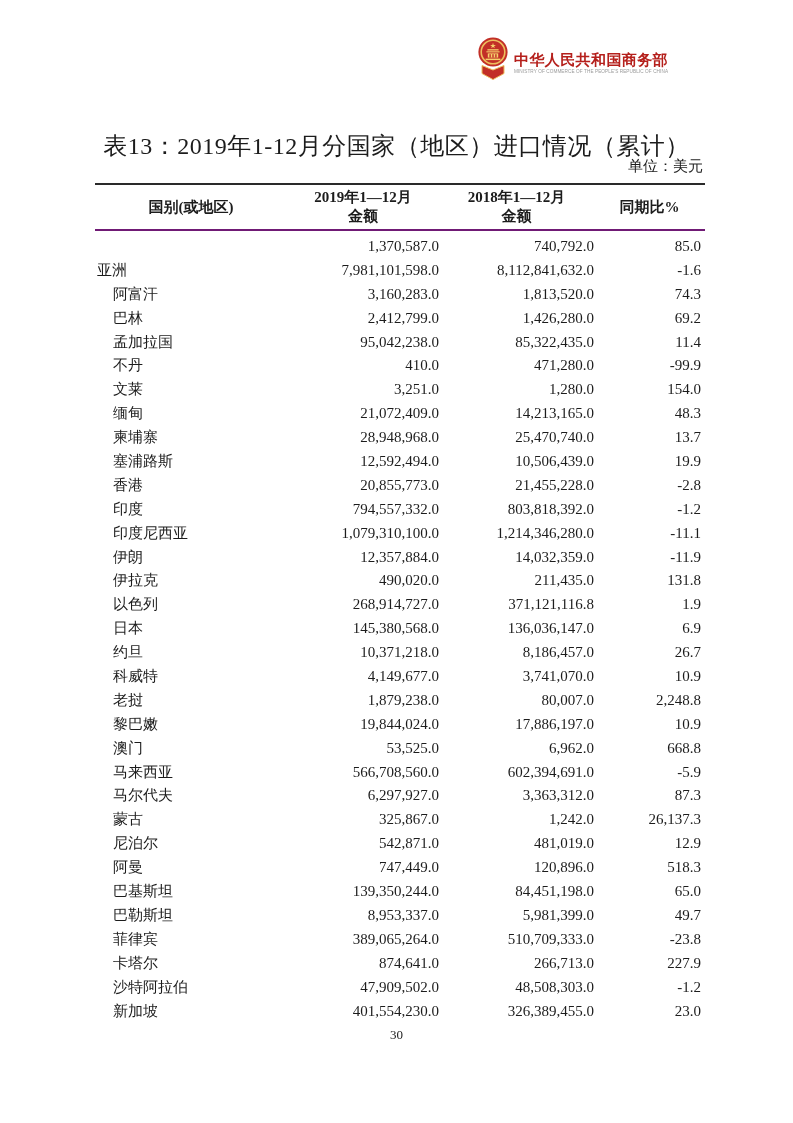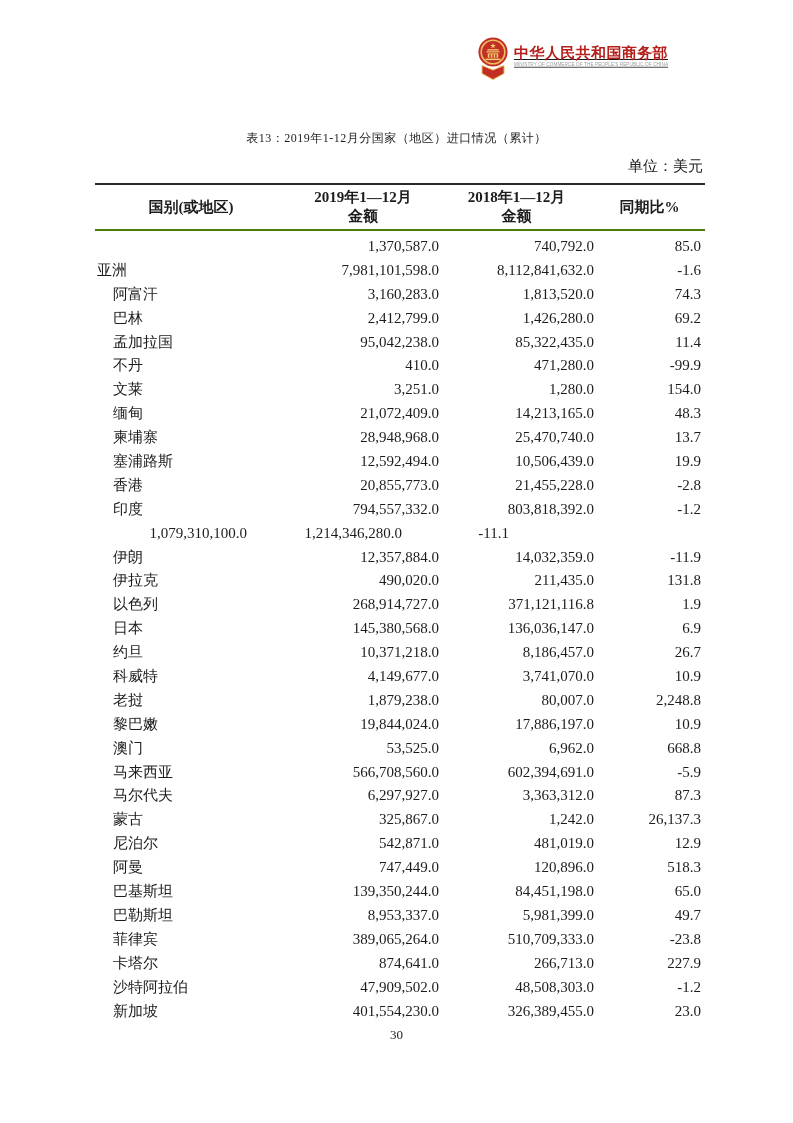--- a/index.html
+++ b/index.html
@@ -1,33 +1,33 @@
 <!DOCTYPE html>
 <html><head>
 <meta charset="utf-8">
 <style>
   html,body{margin:0;padding:0;background:#888;}
   .page{
     position:relative;width:793px;height:1123px;background:#ffffff;margin:0 auto;
     font-family:"Liberation Serif","DejaVu Serif",serif;color:#1c1c1c;overflow:hidden;
   }
   
-  .logo{position:absolute;left:477px;top:36px;display:flex;align-items:flex-start;text-decoration:underline;}
+  .logo{position:absolute;left:477px;top:36px;display:flex;align-items:center;}
   .logo svg{display:block;}
   .logo-text{margin-left:5px;margin-top:8px;font-family:"Liberation Sans","DejaVu Sans",sans-serif;}
   .logo-cn{font-size:15px;font-weight:bold;color:#b5201c;letter-spacing:0.4px;white-space:nowrap;line-height:17px;}
   .logo-en{font-size:6px;color:#9a9a9a;letter-spacing:0.1px;white-space:nowrap;
            transform:scale(0.78,0.8);transform-origin:left top;margin-top:1px;}
   
   .title{position:absolute;left:0;top:130px;width:100%;text-align:center;
-         font-size:12px;letter-spacing:0.5px;white-space:nowrap;}
+         font-size:24px;letter-spacing:0.5px;white-space:nowrap;}
   .unit{position:absolute;left:95px;top:157px;width:608px;text-align:right;font-size:15px;}
   
   .table{position:absolute;left:95px;top:183px;width:610px;}
-  .thead{border-top:2px solid #2a2a2a;border-bottom:2px solid #4d7c0f;
+  .thead{border-top:2px solid #2a2a2a;border-bottom:2px solid #701a75;
          display:flex;align-items:center;height:44px;font-weight:bold;font-size:15px;}
   .c{text-align:center;line-height:19px;}
   .c1{width:192px;}
   .c2{width:152px;font-family:Liberation Serif, serif;}
   .c3{width:155px;}
   .c4{width:111px;}
   .tbody{padding-top:4px;font-size:15px;}
   .trow{display:flex;height:23.9px;line-height:23.9px;white-space:nowrap;}
   .trow .name{width:192px;text-align:left;padding-left:2px;box-sizing:border-box;overflow:hidden;}
   .trow .name.ind{padding-left:18px;}
@@ -148,20 +148,21 @@
           <span class="n3">21,455,228.0</span>
           <span class="n4">-2.8</span>
         </div>
         <div class="trow">
           <span class="name ind">印度</span>
           <span class="n2">794,557,332.0</span>
           <span class="n3">803,818,392.0</span>
           <span class="n4">-1.2</span>
         </div>
         <div class="trow">
+          <span class="name ind">印度尼西亚</span>
           <span class="n2">1,079,310,100.0</span>
           <span class="n3">1,214,346,280.0</span>
           <span class="n4">-11.1</span>
         </div>
         <div class="trow">
           <span class="name ind">伊朗</span>
           <span class="n2">12,357,884.0</span>
           <span class="n3">14,032,359.0</span>
           <span class="n4">-11.9</span>
         </div>

